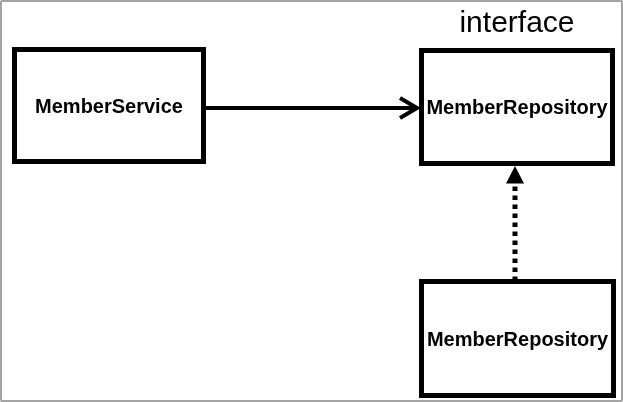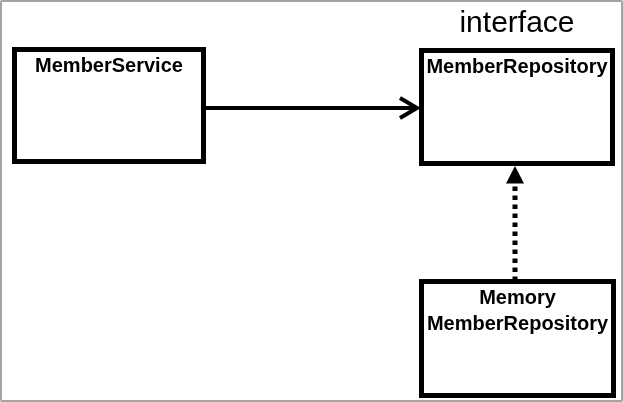--- a/index.html
+++ b/index.html
@@ -32,20 +32,21 @@
     white-space: nowrap;
   }
   .node {
     position: absolute;
     box-sizing: border-box;
     border: 5px solid #000000;
     background: #ffffff;
     display: flex;
     flex-direction: column;
     align-items: center;
+    justify-content: center;
     text-align: center;
     font-weight: bold;
     font-size: 20px;
     line-height: 1.3;
     white-space: nowrap;
   }
   .node-member-service {
     left: 10px;
     top: 45px;
     width: 194px;
@@ -81,21 +82,20 @@
 
   <div class="node node-member-service">
     <span>MemberService</span>
   </div>
 
   <div class="node node-member-repository">
     <span>MemberRepository</span>
   </div>
 
   <div class="node node-memory-member-repository">
-    <span>Memory</span>
     <span>MemberRepository</span>
   </div>
 
   <svg class="edges-layer" width="623" height="402" viewBox="0 0 623 402" xmlns="http://www.w3.org/2000/svg">
 
     <g>
       <line x1="201" y1="106" x2="414" y2="106" stroke="#000000" stroke-width="4"></line>
       <path d="M398 96 L415 106 L398 116" fill="none" stroke="#000000" stroke-width="4" stroke-linecap="butt" stroke-linejoin="miter"></path>
     </g>
 

